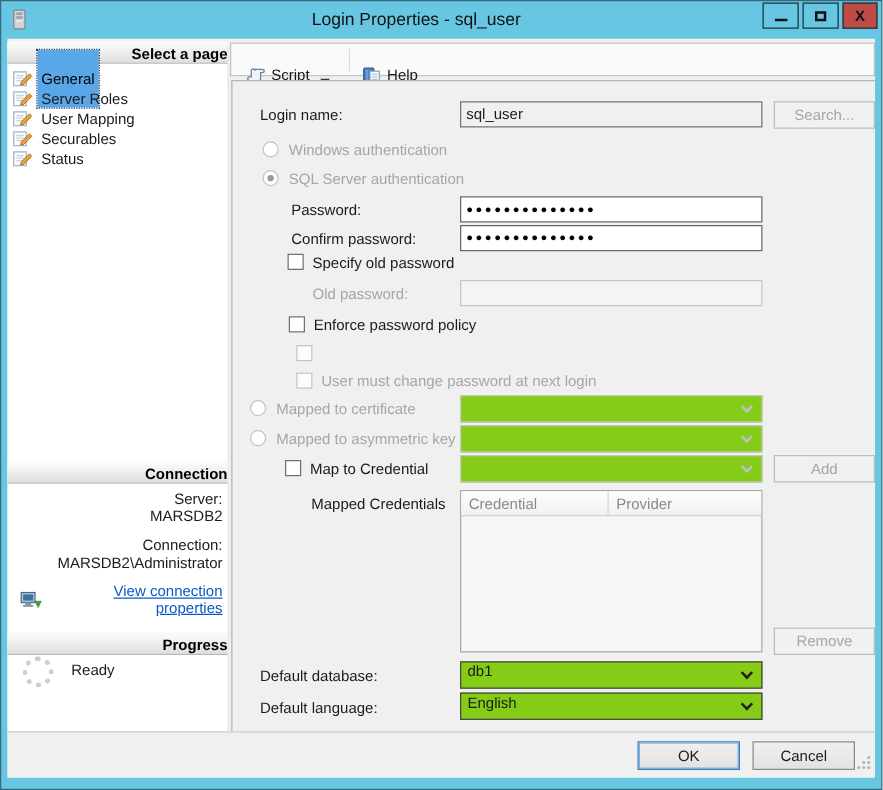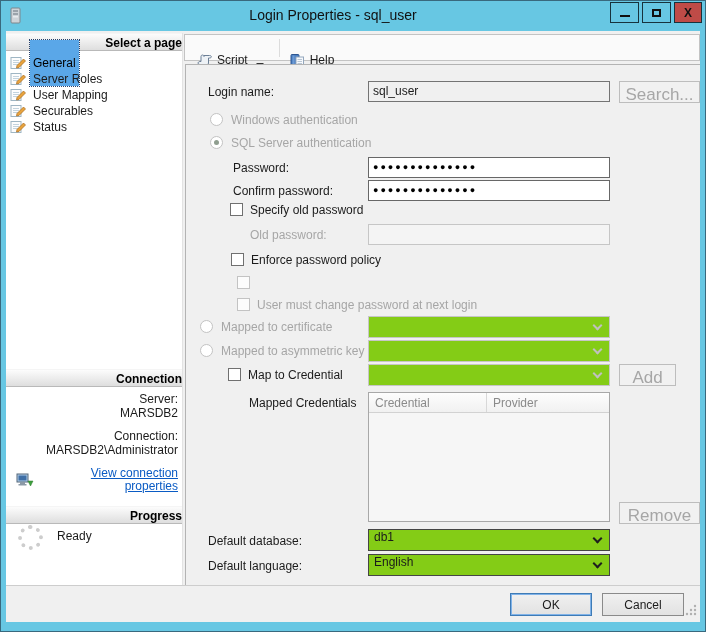--- a/index.html
+++ b/index.html
@@ -66,21 +66,21 @@
   .chev{position:absolute;right:8px;top:5px;width:7px;height:7px;
      border-right:2px solid #c0c0c0;border-bottom:2px solid #c0c0c0;transform:rotate(45deg);}
   .combo.enabled .chev{border-color:#1f1f1f;}
   .combo .cval{padding:3px 5px;font-size:12px;}
   .checkbox{position:absolute;width:13px;height:13px;background:#fff;border:1px solid #707070;}
   .checkbox.disabled{border-color:#c3c3c3;background:#fcfcfc;}
   .radio{position:absolute;width:13px;height:13px;background:#fff;border:1px solid #c3c3c3;border-radius:50%;}
   .radio .dot{position:absolute;left:3px;top:3px;width:5px;height:5px;border-radius:50%;background:#8f9e8f;display:none;}
   .radio.checked .dot{display:block;}
   .sbtn{position:absolute;height:22px;border:1px solid #bdbdbd;background:#f1f1f1;
-     color:#a6a6a6;text-align:center;padding-top:3px;font-size:17px;}
+     color:#a6a6a6;text-align:center;padding-top:3px;font-size:12px;}
   .grid{position:absolute;background:#f6f6f6;border:1px solid #a8a8a8;}
   .grid-header{display:flex;height:20px;background:linear-gradient(#fdfdfd,#f1f1f1);
      border-bottom:1px solid #d2d2d2;color:#8a8a8a;}
   .grid-col{padding:3px 6px;border-right:1px solid #d8d8d8;}
   .grid-col.c0{width:118px;}
   .grid-col.c1{flex:1;border-right:none;}
   
   .footer{position:absolute;left:0;right:0;bottom:0;height:37px;background:#f0f0f0;
      border-top:1px solid #cdcdcd;padding-left:44px;}
   .fbtn{position:absolute;top:7px;height:23px;width:82px;background:linear-gradient(#f0f0f0,#e2e2e2);
@@ -279,21 +279,21 @@
         <span class="lbl dis" style="left:35px;top:279px;">Mapped to asymmetric key</span>
         <div class="combo" style="left:182px;top:275px;width:242px;">
             <span class="chev"></span>
           </div>
 
         <span class="checkbox" style="left:42px;top:303px;"></span>
         <span class="lbl" style="left:62px;top:303px;">Map to Credential</span>
         <div class="combo" style="left:182px;top:299px;width:242px;">
             <span class="chev"></span>
           </div>
-        <div class="sbtn" style="left:433px;top:299px;width:57px;">Add</div>
+        <div class="sbtn" style="left:433px;top:299px;width:81px;">Add</div>
 
         <span class="lbl" style="left:63px;top:331px;">Mapped Credentials</span>
         <div class="grid" style="left:182px;top:327px;width:242px;height:130px;">
           <div class="grid-header">
             <span class="grid-col c0">Credential</span>
             <span class="grid-col c1">Provider</span>
           </div>
         </div>
         <div class="sbtn" style="left:433px;top:437px;width:81px;">Remove</div>
 

